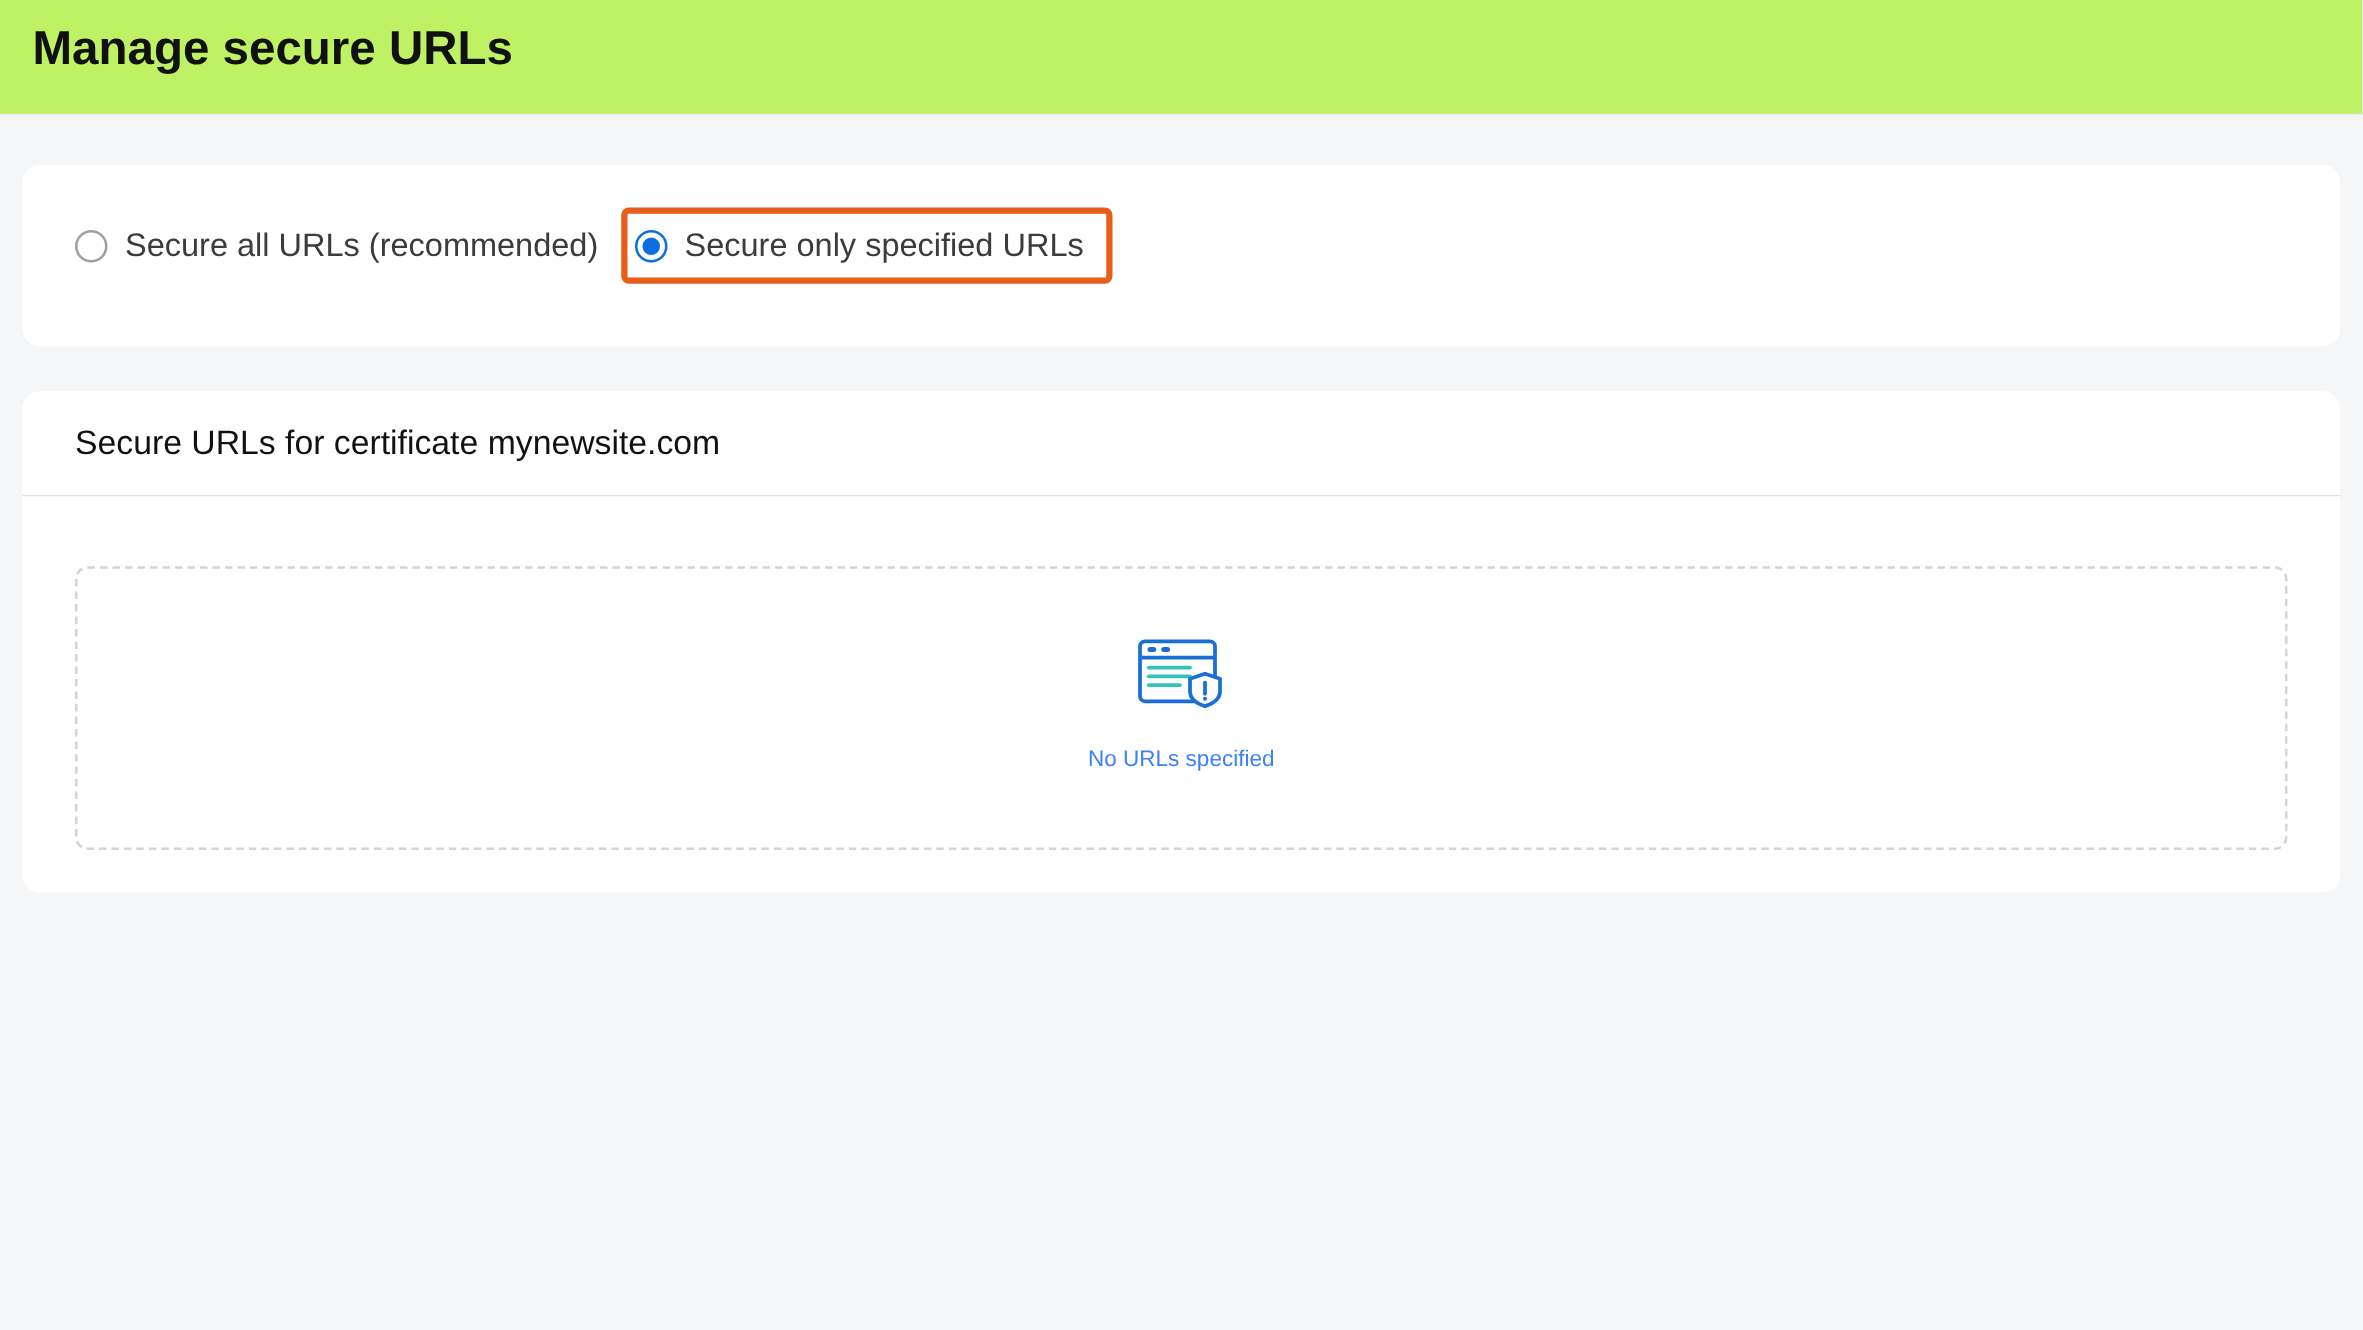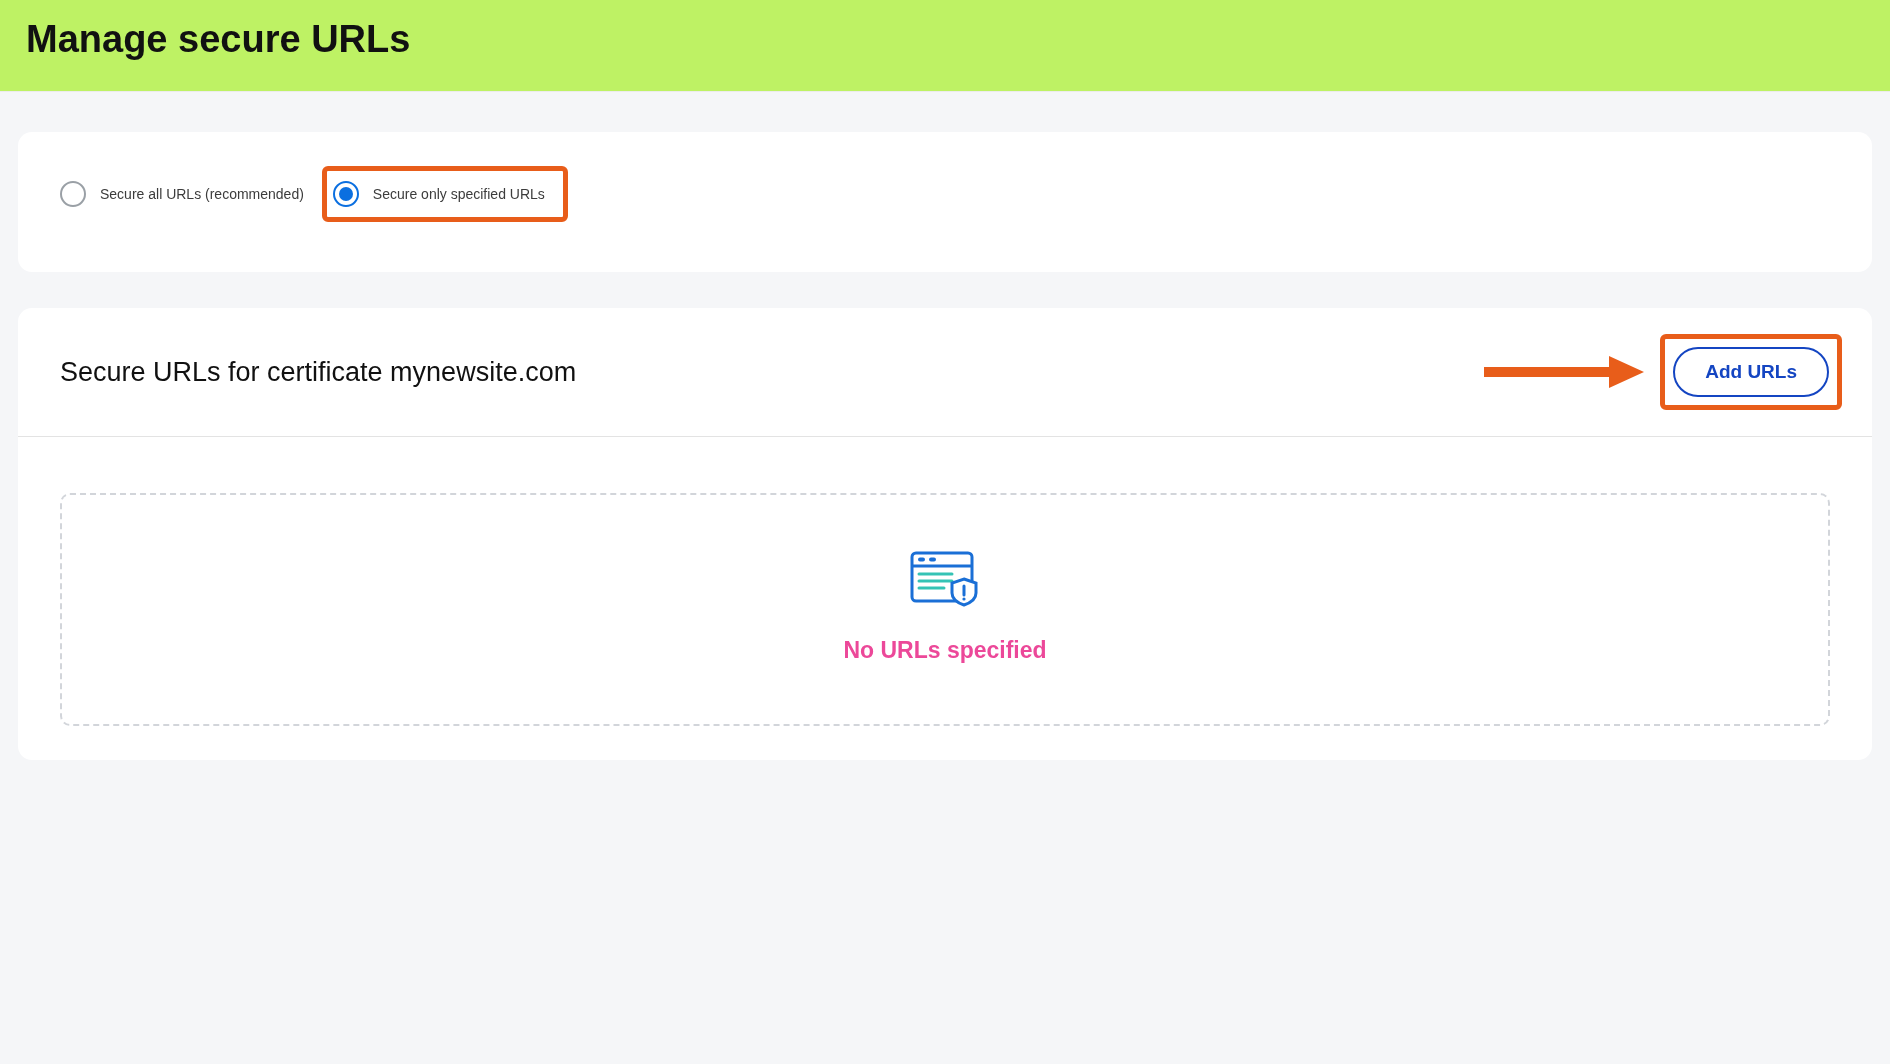--- a/index.html
+++ b/index.html
@@ -57,21 +57,21 @@
     .radio-outer.selected {
       border-color: #0b6fe0;
     }
     .radio-inner {
       width: 14px;
       height: 14px;
       border-radius: 50%;
       background: #0b6fe0;
     }
     .radio-label {
-      font-size: 14px;
+      font-size: 26px;
       color: #3c3c3c;
     }
     .highlight-box {
       border: 5px solid #e85d1a;
       border-radius: 6px;
       padding: 10px 18px 10px 6px;
       display: flex;
       align-items: center;
     }
     .card2 {
@@ -122,23 +122,23 @@
     .dashed-box {
       border: 2px dashed #d2d5da;
       border-radius: 10px;
       padding: 56px 20px 60px 20px;
       display: flex;
       flex-direction: column;
       align-items: center;
       gap: 30px;
     }
     .empty-text {
-      font-size: 23px;
-      font-weight: 700;
-      color: #ec4899;
+      font-size: 18px;
+      font-weight: 400;
+      color: #3b82f6;
     }
     .browser-icon {
       width: 70px;
       height: 56px;
     }
   </style>
 </head>
 <body>
 
 <div class="header-bar">
@@ -160,29 +160,20 @@
           </span>
           <span class="radio-label">Secure only specified URLs</span>
         </label>
       </div>
     </div>
   </div>
 
   <div class="card2">
     <div class="card2-header">
       <div class="cert-title">Secure URLs for certificate mynewsite.com</div>
-      <div class="right-side">
-        <svg class="arrow-svg" viewBox="0 0 160 40">
-          <line x1="0" y1="20" x2="130" y2="20" stroke="#e85d1a" stroke-width="10"></line>
-          <polygon points="125,4 160,20 125,36" fill="#e85d1a"></polygon>
-        </svg>
-        <div class="add-btn-highlight">
-          <button class="add-btn">Add URLs</button>
-        </div>
-      </div>
     </div>
     <div class="card2-body">
       <div class="dashed-box">
         <svg class="browser-icon" viewBox="0 0 70 56">
           <rect x="2" y="2" width="60" height="48" rx="4" fill="none" stroke="#1a6fd6" stroke-width="3"></rect>
           <line x1="2" y1="15" x2="62" y2="15" stroke="#1a6fd6" stroke-width="3"></line>
           <rect x="8" y="6.5" width="7" height="4" rx="2" fill="#1a6fd6"></rect>
           <rect x="19" y="6.5" width="7" height="4" rx="2" fill="#1a6fd6"></rect>
           <line x1="9" y1="23" x2="42" y2="23" stroke="#34c3b5" stroke-width="3" stroke-linecap="round"></line>
           <line x1="9" y1="30" x2="42" y2="30" stroke="#34c3b5" stroke-width="3" stroke-linecap="round"></line>

